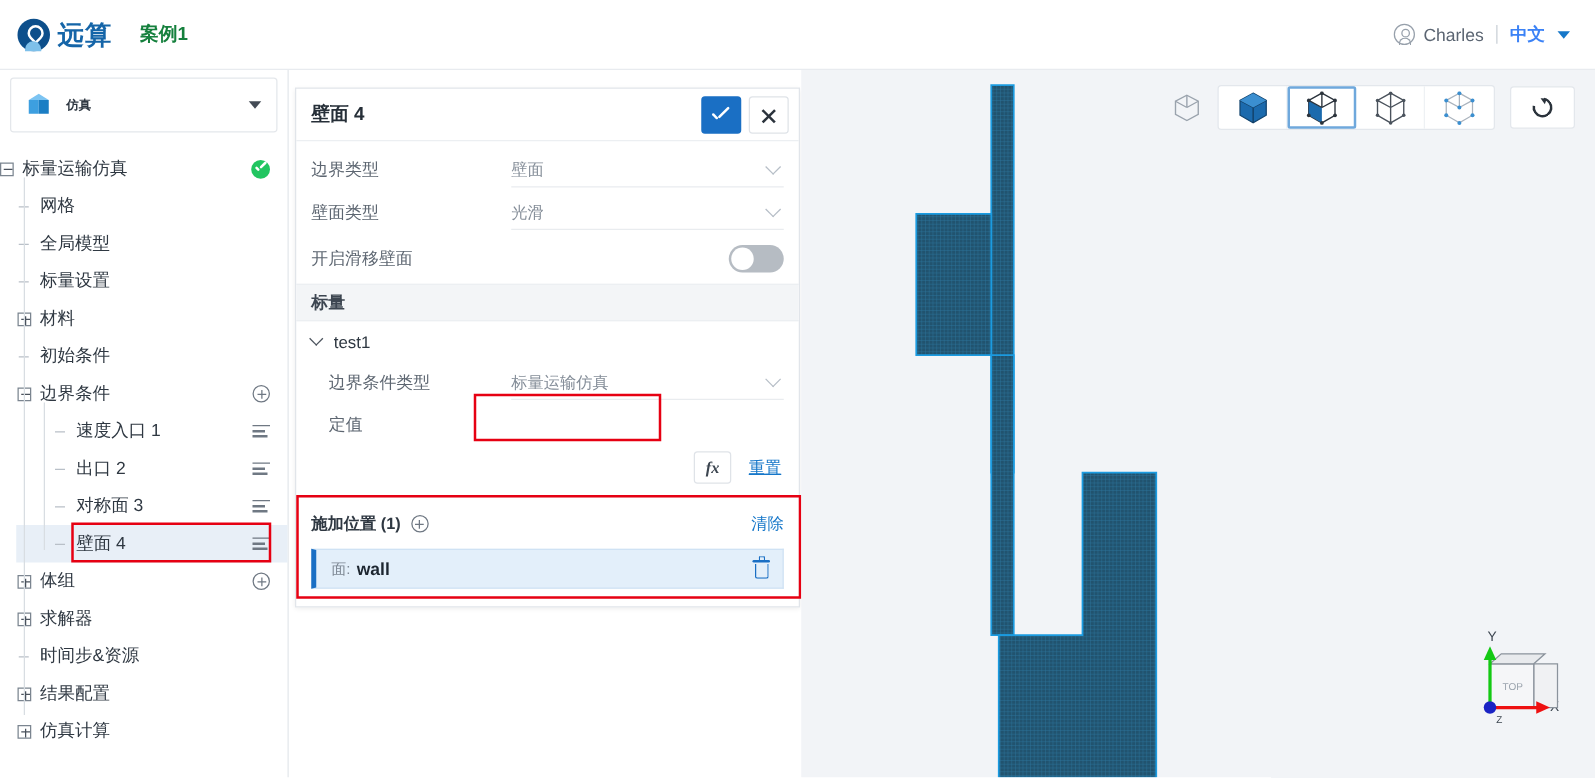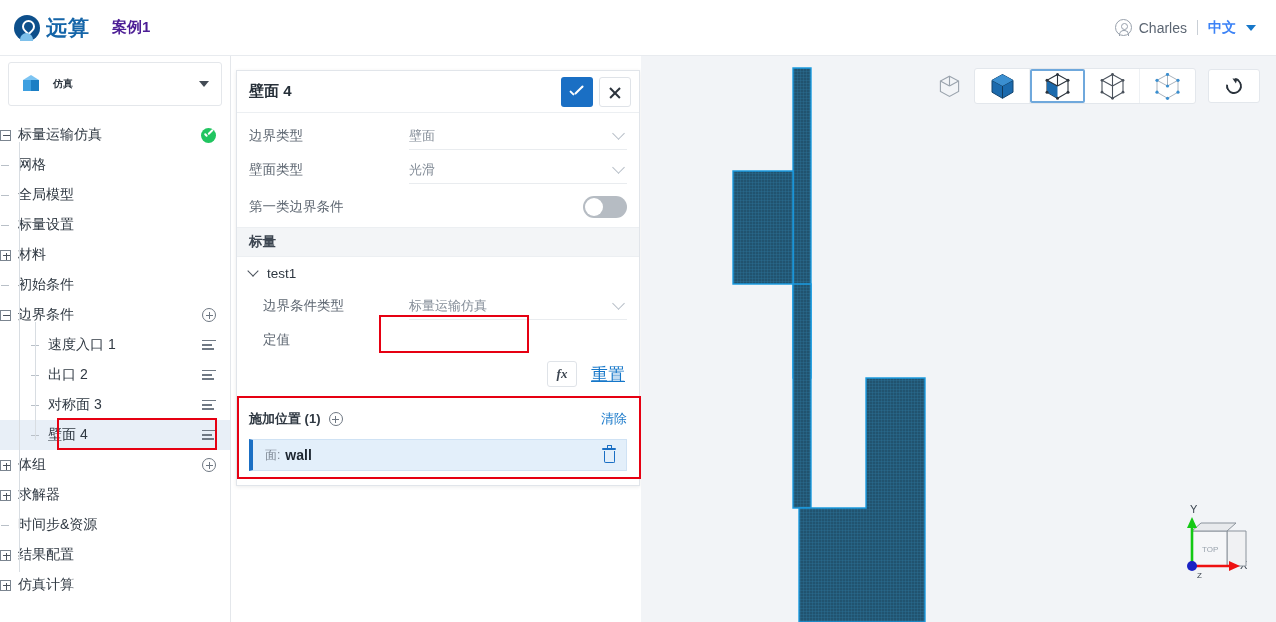--- a/index.html
+++ b/index.html
@@ -21,21 +21,21 @@
   .logo-mark { width:26px; height:26px; border-radius:50%; background:#0d4f8b; position:relative; flex:none; }
   .logo-mark:before{
     content:""; position:absolute; left:8px; top:5px; width:9px; height:9px;
     border:2.5px solid #fff; border-radius:50% 50% 50% 0; transform:rotate(-45deg);
   }
   .logo-mark:after{
     content:""; position:absolute; left:6px; bottom:0px; width:13px; height:8px;
     background:#7ec0ea; border-radius:7px 7px 0 0;
   }
   .logo-text { font-size:21px; font-weight:bold; color:#1565a8; letter-spacing:1px; }
-  .case-title { margin-left:22px; font-size:15px; font-weight:bold; color:#4c1d95; }
+  .case-title { margin-left:22px; font-size:15px; font-weight:bold; color:#15803d; }
 
   .header-right { margin-left:auto; display:flex; align-items:center; gap:10px; margin-right:20px; }
   .user-chip { display:flex; align-items:center; gap:7px; color:#5b6572; font-size:14px; }
   .user-ic { width:17px; height:17px; border:1.3px solid #97a0ab; border-radius:50%; position:relative; flex:none;}
   .user-ic:before{ content:""; position:absolute; left:5px; top:3px; width:5px; height:5px; border:1.2px solid #97a0ab; border-radius:50%; }
   .user-ic:after{ content:""; position:absolute; left:3.2px; top:9.5px; width:8px; height:5px; border:1.2px solid #97a0ab; border-bottom:none; border-radius:5px 5px 0 0; }
   .hdr-sep { width:1px; height:15px; background:#c9cfd6; }
   .lang { font-size:14px; color:#3b82f6; font-weight:bold; }
   .caret-blue { width:0;height:0;border-left:5.5px solid transparent;border-right:5.5px solid transparent;border-top:6.5px solid #1677c9; }
 
@@ -48,22 +48,22 @@
   .cube-ic { width:20px; height:20px; position:relative; flex:none; }
   .cube-ic .top { position:absolute; left:2px; top:1px; width:0;height:0;
      border-left:8px solid transparent;border-right:8px solid transparent;border-bottom:5px solid #7cc4f2; }
   .cube-ic .lf { position:absolute; left:2px; top:6px; width:8px; height:11px; background:#3d9fe0; }
   .cube-ic .rt { position:absolute; left:10px; top:6px; width:8px; height:11px; background:#1b7ec4; }
   .sim-label { margin-left:12px; font-size:10px; font-weight:bold; color:#2f3842; }
   .caret-dark { margin-left:auto; width:0;height:0;border-left:5px solid transparent;border-right:5px solid transparent;border-top:6px solid #434b55; }
 
   .tree { margin-top:14px; position:relative; font-size:14px; color:#2f3842; }
   .tnode { position:relative; display:flex; align-items:center; height:30px; padding-left:0; }
-  .tnode.lvl1 { }
-  .tnode.lvl2 { padding-left:30px; }
+  .tnode.lvl1 { padding-left:14px; }
+  .tnode.lvl2 { padding-left:30px;margin-left:13px; }
   .expander { width:11px; height:11px; border:1px solid #7b8590; background:#fff; position:relative; flex:none; margin-right:7px; }
   .expander:before{ content:""; position:absolute; left:2px; top:4.5px; width:7px; height:1px; background:#4a525c; }
   .expander.plus:after{ content:""; position:absolute; left:5px; top:2px; width:1px; height:7px; background:#4a525c; }
   .leafdash { width:11px; margin-right:7px; flex:none; position:relative; }
   .leafdash:before{ content:""; position:absolute; left:1px; top:0; width:8px; height:1px; background:#b9c0c8; }
   .tlabel { white-space:nowrap; }
   .tnode .right-ic { margin-left:auto; margin-right:14px; display:flex; align-items:center; }
 
   .plus-circle { width:14px; height:14px; border:1.2px solid #6f7883; border-radius:50%; position:relative; flex:none; }
   .plus-circle:before{ content:""; position:absolute; left:2.6px; top:5.8px; width:7px; height:1.2px; background:#6f7883; }
@@ -104,21 +104,21 @@
   .toggle { margin-left:auto; width:44px; height:22px; border-radius:11px; background:#b6bcc3; position:relative; flex:none;}
   .toggle:after{ content:""; position:absolute; left:2px; top:2px; width:18px; height:18px; border-radius:50%; background:#fff; }
   .sec-band { height:30px; background:#f3f5f7; display:flex; align-items:center; padding:0 12px; font-size:13.5px; color:#3d4651; font-weight:bold; border-top:1px solid #eceff2; border-bottom:1px solid #eceff2;}
   .grp-row { display:flex; align-items:center; height:32px; padding:0 12px; gap:10px; }
   .chev-sm { width:8px; height:8px; border-right:1.6px solid #4b535d; border-bottom:1.6px solid #4b535d; transform:rotate(45deg); margin-bottom:4px; flex:none;}
   .grp-name { font-size:13.5px; color:#2f3842; }
   .frow.indent .flabel { padding-left:14px; width:160px; }
   .fx-row { display:flex; align-items:center; justify-content:flex-end; gap:14px; padding:4px 14px 10px 12px; }
   .fx-btn { width:30px; height:26px; border:1px solid #dfe3e8; border-radius:3px; display:flex; align-items:center; justify-content:center;
             font-style:italic; font-weight:bold; font-size:13px; color:#3d4651; font-family:"Liberation Serif", serif; }
-  .reset-link { font-size:17px; color:#1677c9; text-decoration:underline; }
+  .reset-link { font-size:13px; color:#1677c9; text-decoration:underline; }
 
   .loc-sec { border-top:1px solid #eceff2; padding:8px 12px 14px 12px; }
   .loc-head { display:flex; align-items:center; gap:8px; height:26px; }
   .loc-title { font-size:13px; font-weight:bold; color:#2f3842; }
   .clear-link { margin-left:auto; font-size:13px; color:#1677c9; }
   .loc-item { margin-top:7px; height:32px; background:#e3effa; border:1px solid #cfe2f4; border-left:4px solid #1a6fc4;
               display:flex; align-items:center; padding:0 10px 0 12px; }
   .loc-pre { font-size:12px; color:#7d8793; margin-right:5px; }
   .loc-name { font-size:14px; font-weight:bold; color:#1d2630; }
   .trash { margin-left:auto; width:14px; height:15px; position:relative; flex:none; }
@@ -300,21 +300,21 @@
       </div>
     </div>
     <div class="frow">
       <div class="flabel">壁面类型</div>
       <div class="fval">
         <span class="v">光滑</span>
         <span class="chev"></span>
       </div>
     </div>
     <div class="frow" style="height:40px">
-      <div class="flabel">第一类边界条件</div>
+      <div class="flabel">开启滑移壁面</div>
       <div class="toggle"></div>
     </div>
 
     <div class="sec-band">标量</div>
 
     <div class="grp-row">
       <span class="chev-sm"></span>
       <span class="grp-name">test1</span>
     </div>
 

